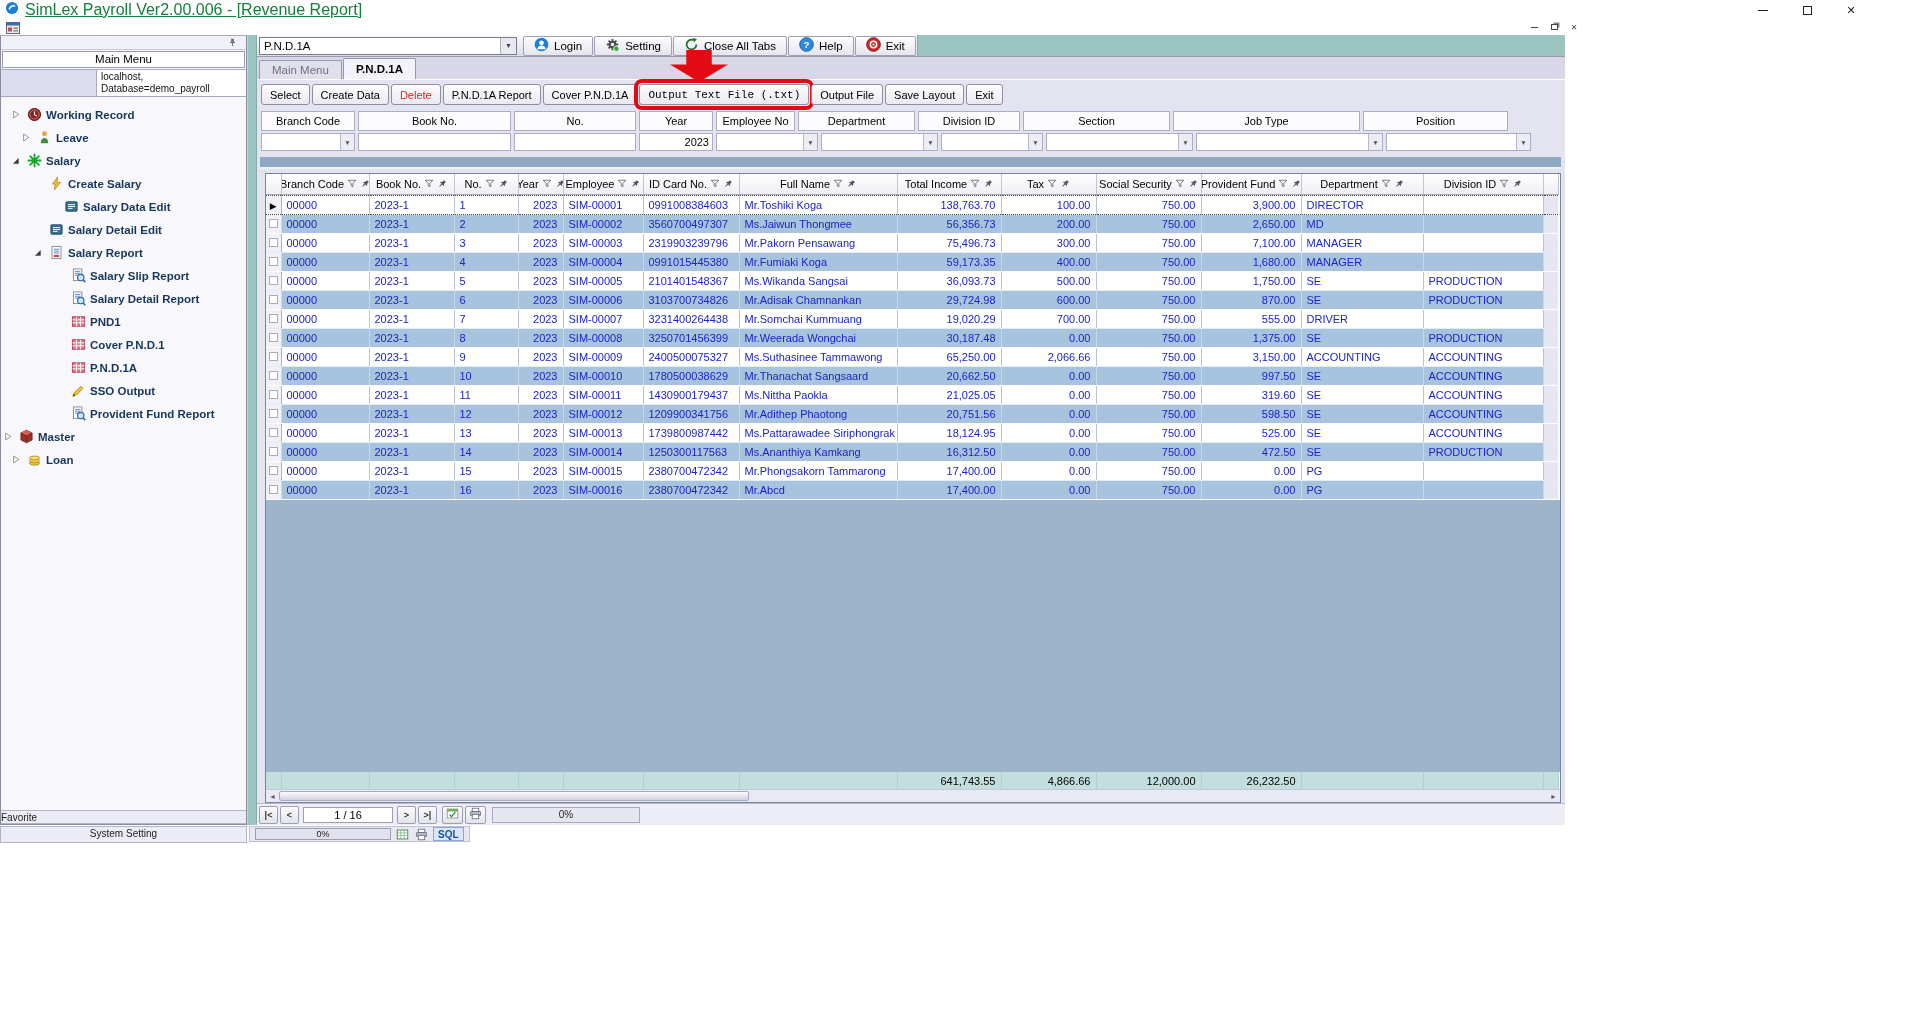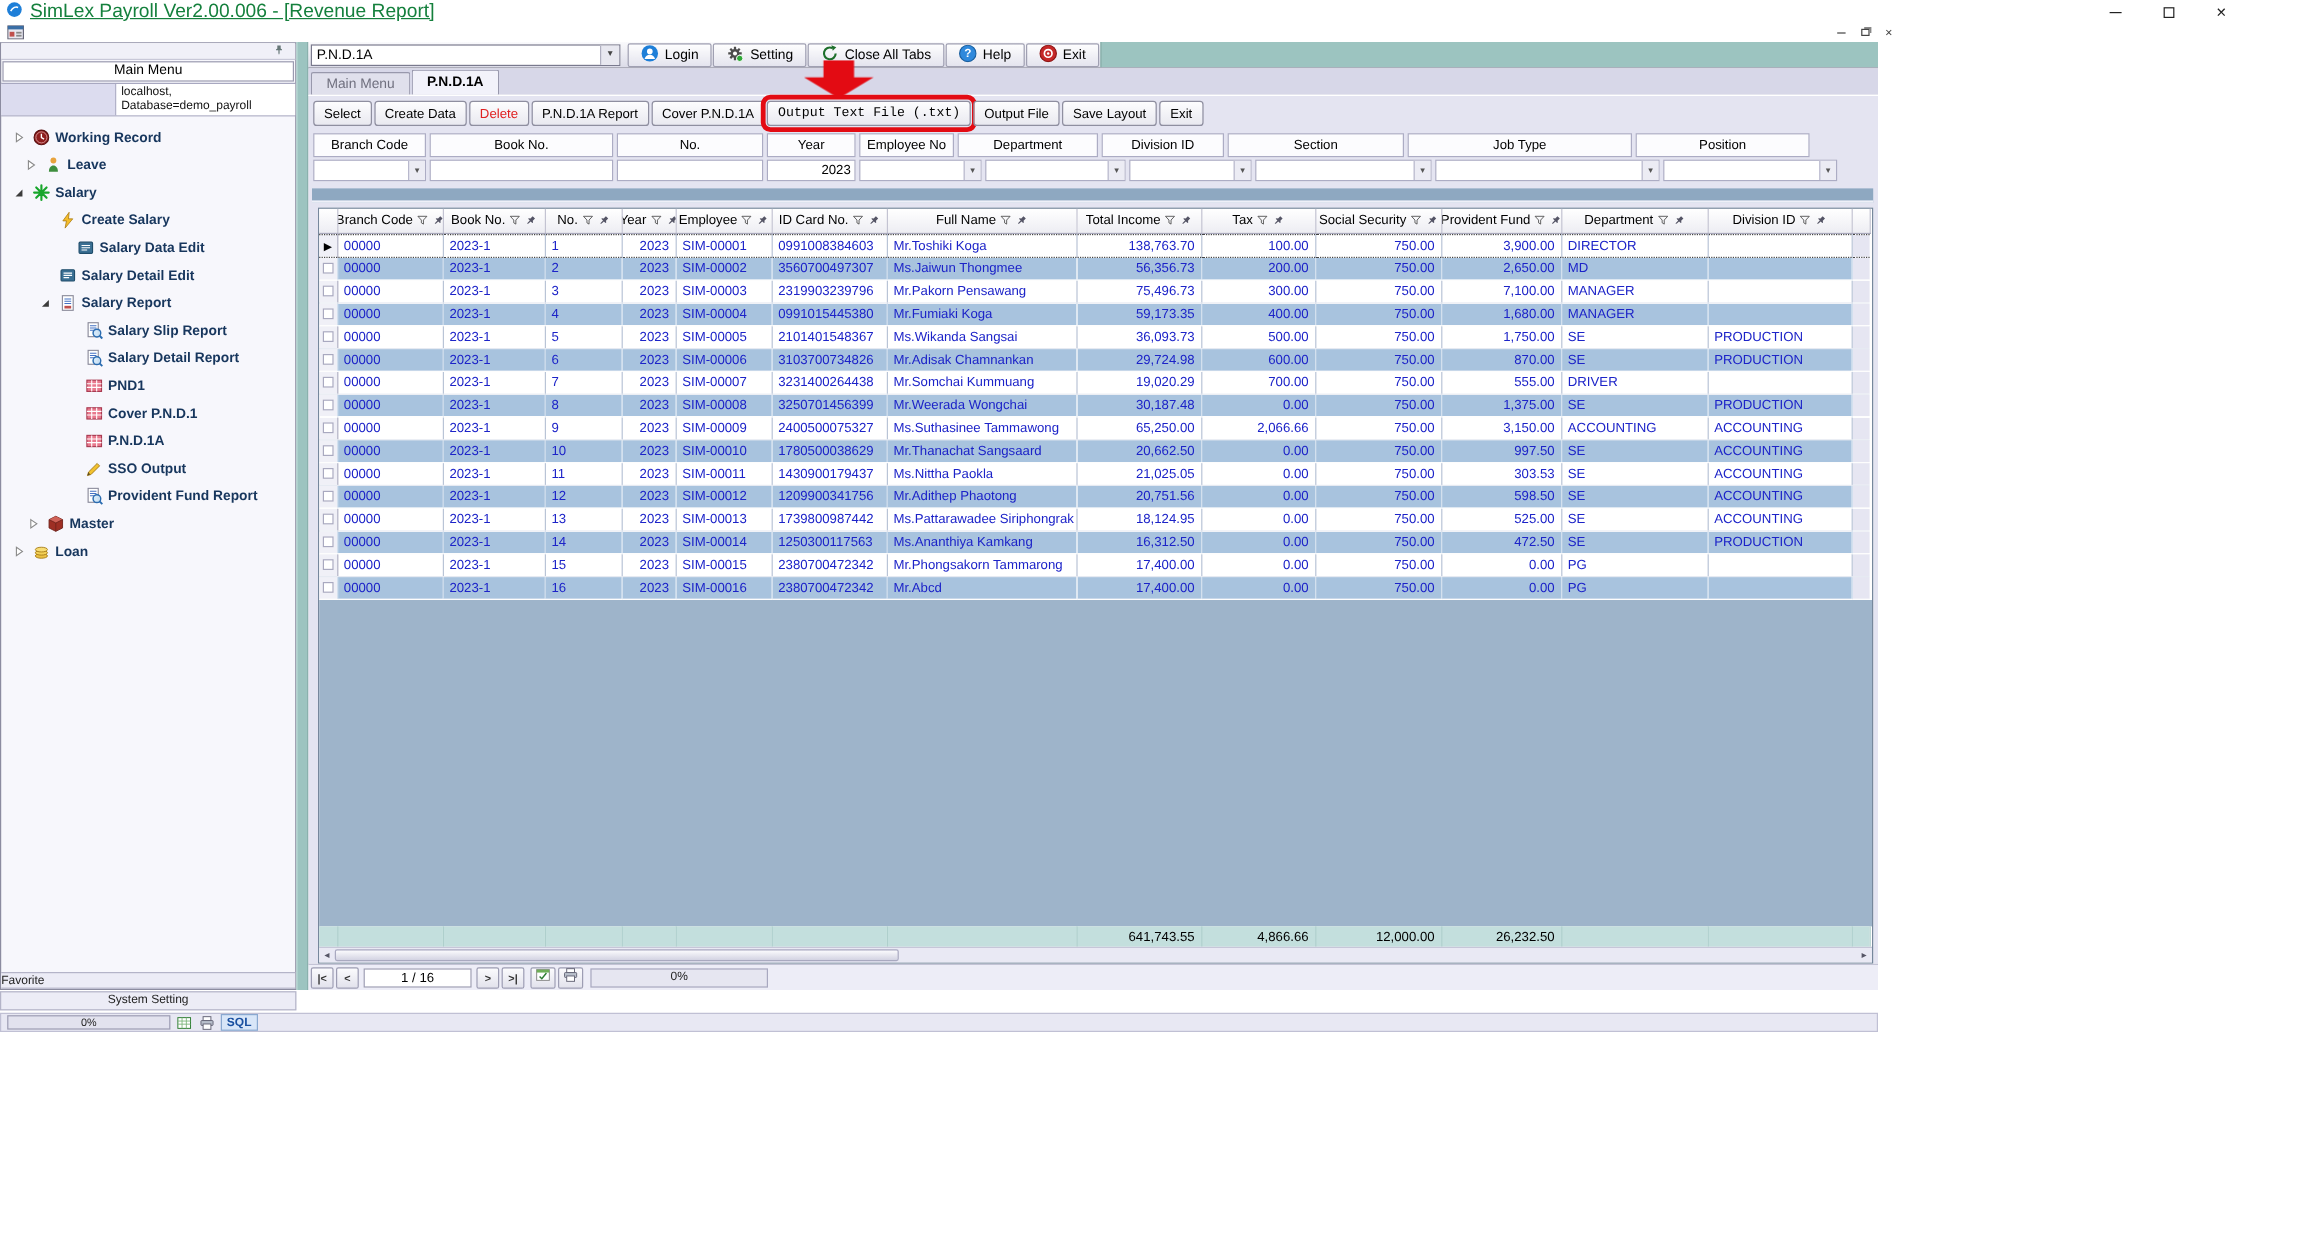--- a/index.html
+++ b/index.html
@@ -89,21 +89,21 @@
   .harrow { width:13px; font-size:7px; color:#556; text-align:center; cursor:default; }
   .hthumb { width:470px; height:10px; background:linear-gradient(#fbfbfd,#d3d3e2); border:1px solid #a9a9c0; border-radius:2px; }
   .hrest { flex:1; } .harrow.right { margin-left:auto; }
 
   .pagerow { height:22px; background:#ededf7; border-top:1px solid #b9b9cc; display:flex; align-items:center; gap:2px; padding-left:2px; }
   .pbtn { width:19px; height:18px; font-size:9px; font-weight:bold; color:#333; background:linear-gradient(#fbfbfd,#e2e2ec); border:1px solid #9d9db3; border-radius:2px; display:flex; align-items:center; justify-content:center; cursor:default; }
   .pageinput { width:90px; height:16px; background:#fff; border:1px solid #9d9db3; text-align:center; font-size:11px; line-height:15px; color:#000; margin:0 2px; }
   .picon { width:21px; height:18px; display:flex; align-items:center; justify-content:center; border:1px solid #9d9db3; background:linear-gradient(#fbfbfd,#e2e2ec); border-radius:2px; cursor:default; }
   .pprogress { width:148px; height:16px; border:1px solid #a8a8c0; background:#e6e6f1; font-size:10px; display:flex; align-items:center; justify-content:center; color:#222; margin-left:4px; }
 
-  .bottomrow { width:1565px; height:17px; display:flex; gap:2px; margin-top:1px;flex-direction:column; }
+  .bottomrow { width:1565px; height:17px; display:flex; gap:2px; margin-top:1px; }
   .syssetting { width:247px; background:#ececf6; border:1px solid #b4b4c8; text-align:center; font-size:10px; line-height:14px; color:#222; }
   .statusitems { display:flex; align-items:center; gap:5px; background:#e8e8f3; border:1px solid #c0c0d4; padding:0 5px; height:16px; }
   .sprogress { width:136px; height:12px; border:1px solid #9d9db3; background:#e2e2ee; font-size:9px; text-align:center; line-height:11px; color:#222; }
   .sicon { display:flex; align-items:center; cursor:default; }
   .sqlbadge { font-size:10px; font-weight:bold; color:#1a50a0; background:#d8e6f8; border:1px solid #89a8d0; padding:0 4px; height:14px; line-height:13px; }
 
   .red-arrow { position:absolute; left:635px; top:50px; width:58px; height:32px; background:#e30b13; clip-path:polygon(28% 0,72% 0,72% 45%,100% 45%,50% 100%,0 45%,28% 45%); z-index:5; }
 </style>
 </head>
 <body>
@@ -330,21 +330,21 @@
             <span class="ticn">
               <svg width="15" height="15" viewBox="0 0 16 16" xmlns="http://www.w3.org/2000/svg">
                 <rect x="2.6" y="1" width="9" height="12.4" fill="#fff" stroke="#8a8a9a"></rect>
                 <path d="M4.2 3.6h5.8M4.2 5.6h5.8M4.2 7.6h4.2" stroke="#4472c4" stroke-width="0.9"></path>
                 <circle cx="10.4" cy="10.2" r="3.4" fill="#cde4f7" fill-opacity="0.9" stroke="#2b6cb0" stroke-width="1.3"></circle>
                 <path d="M12.8 12.6 15.2 15" stroke="#2b6cb0" stroke-width="1.7"></path>
               </svg>
             </span>
             <span class="tlbl">Provident Fund Report</span>
           </div>
-          <div class="titem" style="padding-left:20px">
+          <div class="titem" style="padding-left:0">
             <span class="texp">
               <svg width="11" height="11" viewBox="0 0 12 12">
                 <path d="M4 2.2 9.5 6 4 9.8z" fill="#fff" stroke="#8a8a8a" stroke-width="1"></path>
               </svg>
             </span>
             <span class="ticn">
               <svg width="15" height="15" viewBox="0 0 16 16" xmlns="http://www.w3.org/2000/svg">
                 <path d="M8 1.3 14 4.3v7.4L8 14.7 2 11.7V4.3z" fill="#9e2f24" stroke="#70241c" stroke-width="0.8"></path>
                 <path d="M8 1.3 14 4.3 8 7.3 2 4.3z" fill="#cf6157"></path>
                 <path d="M8 7.3v7.4M2 4.3l6 3 6-3" stroke="#70241c" stroke-width="0.8" fill="none"></path>
@@ -958,21 +958,21 @@
                   <td class="l">00000</td>
                   <td class="l">2023-1</td>
                   <td class="l">11</td>
                   <td class="r">2023</td>
                   <td class="l">SIM-00011</td>
                   <td class="l">1430900179437</td>
                   <td class="l">Ms.Nittha Paokla</td>
                   <td class="r">21,025.05</td>
                   <td class="r">0.00</td>
                   <td class="r">750.00</td>
-                  <td class="r">303.53</td>
+                  <td class="r">319.60</td>
                   <td class="l">SE</td>
                   <td class="l">ACCOUNTING</td>
                   <td class="fil"></td>
                 </tr>
                 <tr class="alt">
                   <td class="sel">
                     <span class="selbox"></span>
                   </td>
                   <td class="l">00000</td>
                   <td class="l">2023-1</td>

